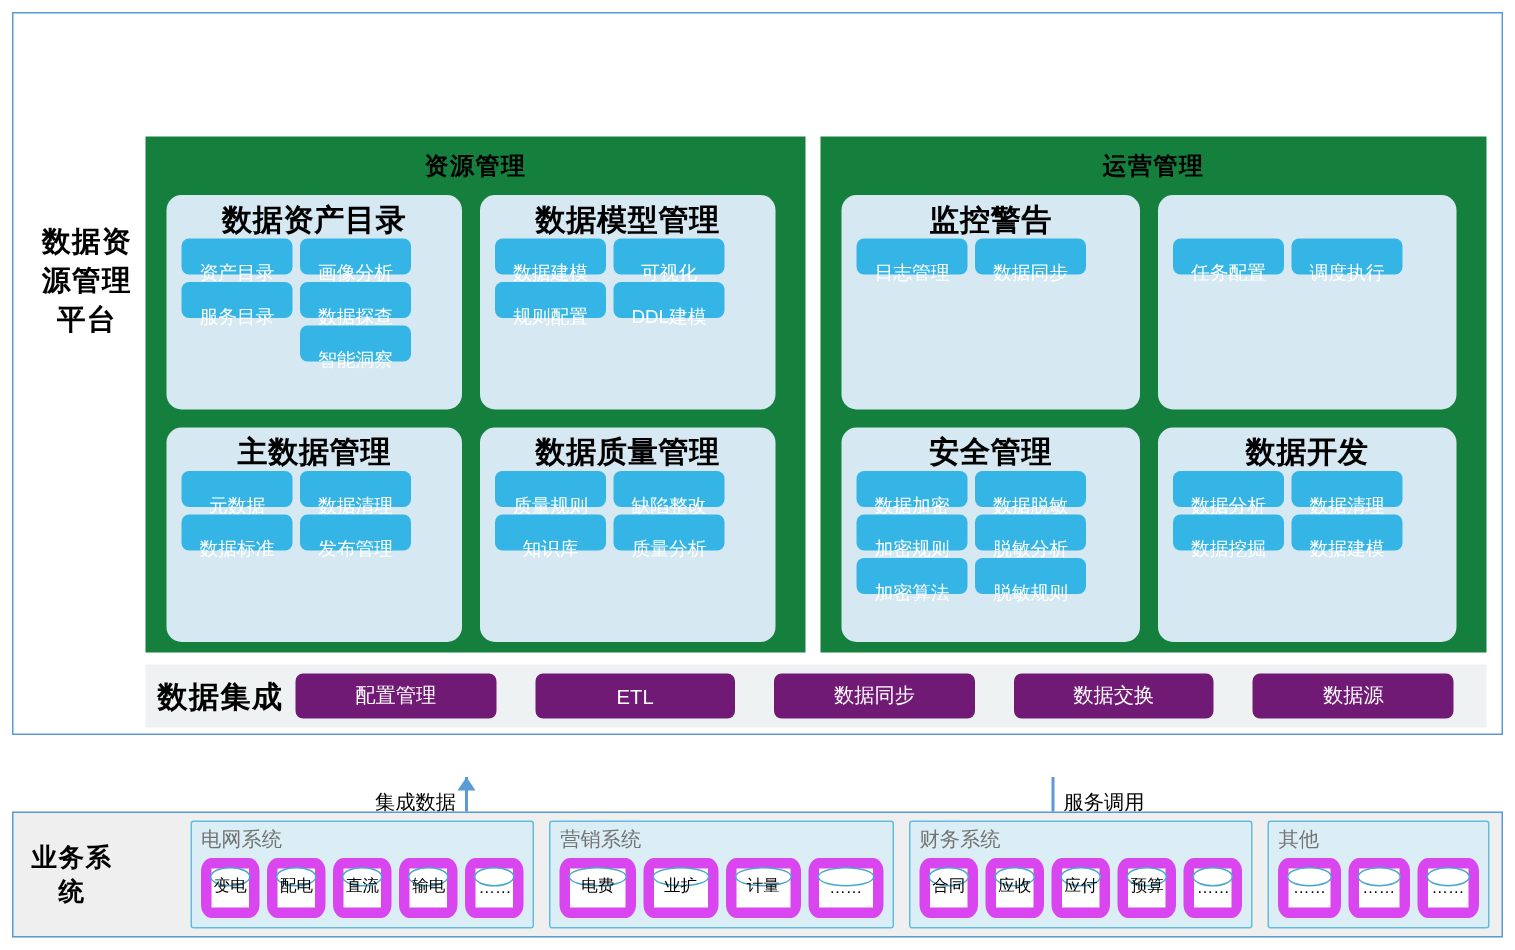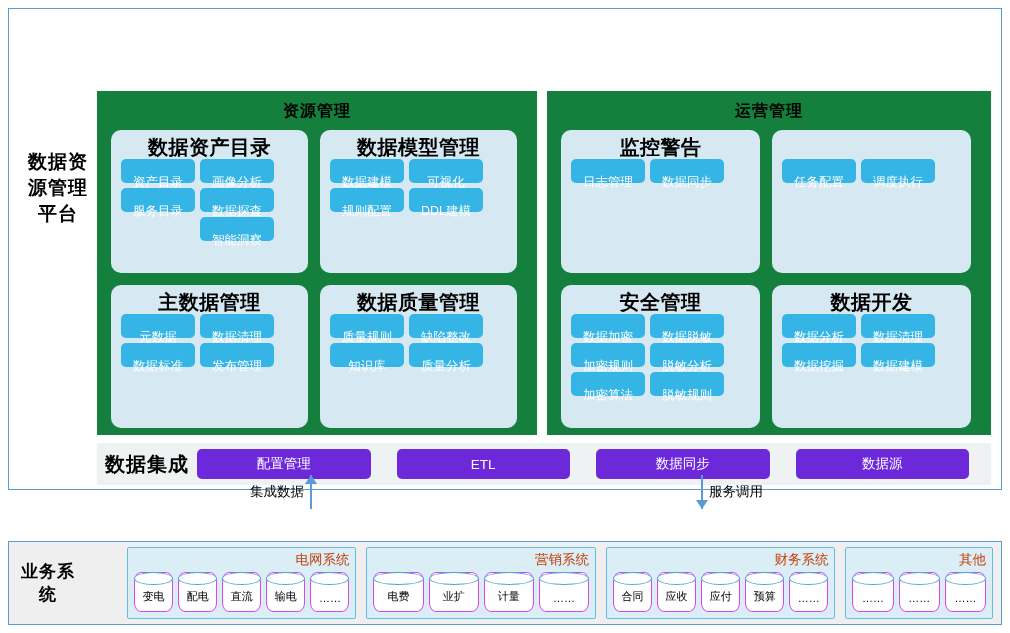--- a/index.html
+++ b/index.html
@@ -77,27 +77,27 @@
   .int-band{
     position:absolute;left:88px;top:434px;width:894px;height:42px;
     background:#EFF2F2;display:flex;align-items:center;box-sizing:border-box;
   }
   .int-title{
     width:100px;flex:0 0 100px;text-align:center;
     font-weight:bold;font-size:20px;color:#000;letter-spacing:1px;
   }
   .int-btns{display:flex;flex:1;gap:26px;padding-right:22px;}
   .int-btn{
-    flex:1;height:30px;border-radius:5px;background:#6d28d9;
+    flex:1;height:30px;border-radius:5px;background:#701a75;
     color:#fff;font-size:13.5px;display:flex;align-items:center;
     justify-content:center;white-space:nowrap;
   }
 
   
-  .conn{position:absolute;left:0;top:470px;width:1010px;height:44px;}
+  .conn{position:absolute;left:0;top:513px;width:1010px;height:44px;}
   .conn-item{position:absolute;display:flex;align-items:center;height:44px;}
   .conn-left{left:250px;}
   .conn-right{left:695px;}
   .conn-text{font-size:13.5px;color:#000;}
   .arrow{position:relative;width:14px;height:34px;}
   .arrow .shaft{
     position:absolute;left:6px;top:0;width:2px;height:34px;background:#5B9BD5;
   }
   .arrow.up .head{
     position:absolute;left:1px;top:0;width:0;height:0;
@@ -124,26 +124,26 @@
   .biz-group{
     border:1px solid #62BEE0;background:#DCEEF5;border-radius:2px;
     box-sizing:border-box;padding:2px 6px 4px 6px;
     display:flex;flex-direction:column;
   }
   .biz-g1{flex:5;}
   .biz-g2{flex:5;}
   .biz-g3{flex:5;}
   .biz-g4{flex:3.1;}
   .biz-group-title{
-    text-align:right;font-size:13.5px;color:#c2410c;height:20px;line-height:20px;
+    text-align:left;font-size:13.5px;color:#737373;height:20px;line-height:20px;
   }
   .cyls{display:flex;gap:5px;flex:1;align-items:center;justify-content:center;}
   .cyl{
     position:relative;flex:1;height:40px;min-width:0;
-    border:1px solid #d946ef;border-radius:7px/9px;background:#ffffff;
+    border:7px solid #d946ef;border-radius:7px/9px;background:#ffffff;
     display:flex;align-items:flex-end;justify-content:center;
     padding-bottom:7px;box-sizing:border-box;
   }
   .cyl::before{
     content:"";position:absolute;left:-1px;top:-1px;right:-1px;height:13px;
     border:1px solid #4AA8CF;border-radius:50%;background:#fff;
     box-sizing:border-box;
   }
   .cyl-txt{
     position:relative;z-index:2;font-size:11px;color:#000;white-space:nowrap;
@@ -252,20 +252,21 @@
 
       </div>
     </div>
 
     <div class="int-band">
       <div class="int-title">数据集成</div>
       <div class="int-btns">
         <div class="int-btn">配置管理</div>
         <div class="int-btn">ETL</div>
         <div class="int-btn">数据同步</div>
+        <div class="int-btn">数据交换</div>
         <div class="int-btn">数据源</div>
       </div>
     </div>
 
   </div>
 
   <div class="conn">
     <div class="conn-item conn-left">
       <span class="conn-text">集成数据</span>
       <span class="arrow up">

